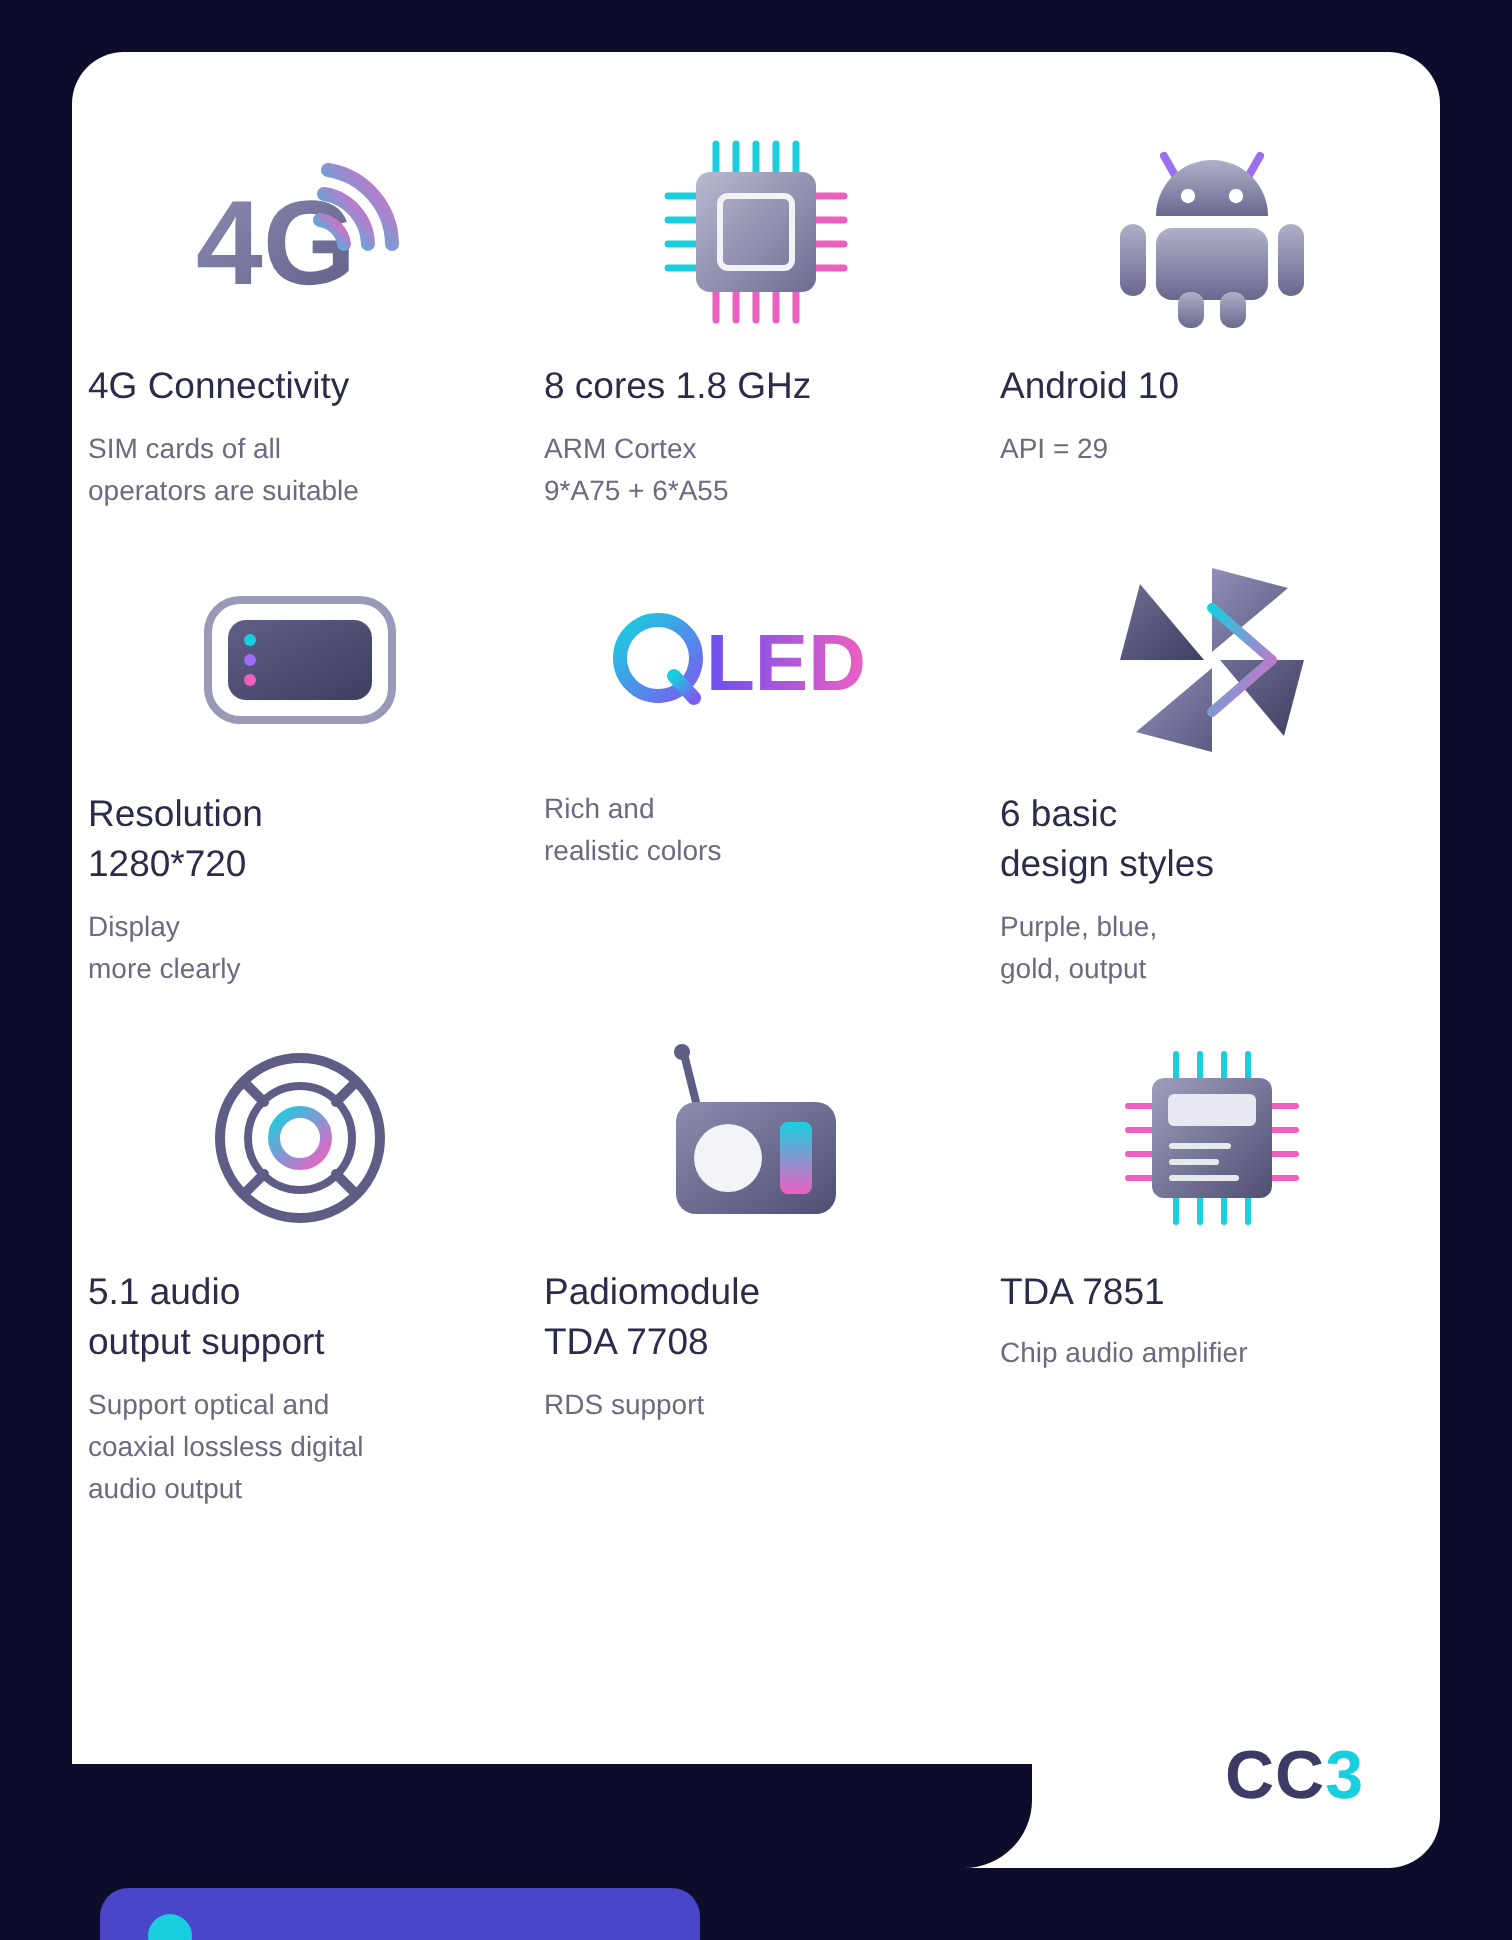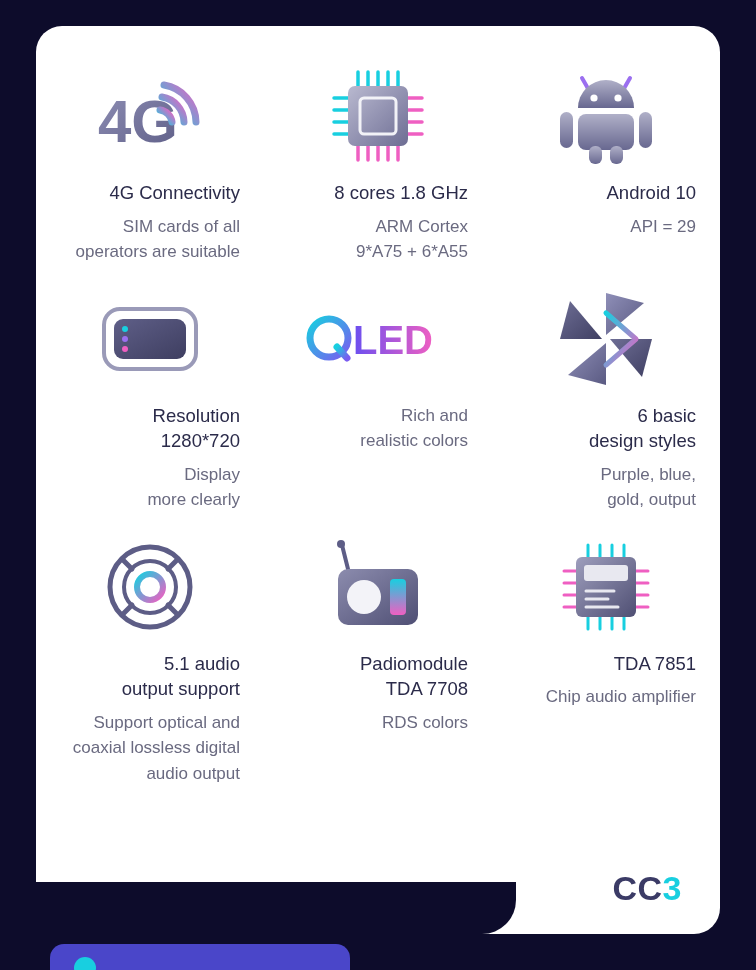--- a/index.html
+++ b/index.html
@@ -44,40 +44,40 @@
     position: absolute;
     left: 0;
     top: 34px;
     width: 684px;
     display: flex;
     flex-wrap: wrap;
   }
   .cell {
     width: 228px;
     box-sizing: border-box;
-    padding: 0 24px;
-    text-align: right;
+    padding: 0 8px;
+    text-align: left;
     margin-bottom: 18px;
   }
   .icon-wrap {
     height: 112px;
     display: flex;
     align-items: center;
     justify-content: center;
   }
   .cell-title {
     font-size: 18.5px;
     font-weight: normal;
     color: #2b2b4a;
     line-height: 1.38;
     margin-top: 8px;
     white-space: pre-line;
   }
   .cell-desc {
-    font-size: 17px;
+    font-size: 14px;
     color: #6a6a80;
     line-height: 1.5;
     margin-top: 8px;
     white-space: pre-line;
   }
   .brand {
     position: absolute;
     right: 38px;
     bottom: 26px;
     font-size: 34px;
@@ -324,21 +324,21 @@
             </defs>
             <line x1="20" y1="30" x2="14" y2="6" stroke="#5d5d86" stroke-width="4" stroke-linecap="round"></line>
             <circle cx="13" cy="5" r="4" fill="#5d5d86"></circle>
             <rect x="10" y="30" width="80" height="56" rx="10" fill="url(#grad1)"></rect>
             <circle cx="36" cy="58" r="17" fill="#f3f3f8"></circle>
             <rect x="62" y="40" width="16" height="36" rx="4" fill="url(#gbar)"></rect>
           </svg>
         </div>
         <div class="cell-title">Padiomodule
 TDA 7708</div>
-        <div class="cell-desc">RDS colors</div>
+        <div class="cell-desc">RDS support</div>
       </div>
 
       <div class="cell">
         <div class="icon-wrap">
           <svg width="96" height="96" viewBox="0 0 96 96">
             <defs>
               <linearGradient id="gamp" x1="0" y1="0" x2="1" y2="1">
                 <stop offset="0%" stop-color="#9e9ebd"></stop>
                 <stop offset="100%" stop-color="#4f4f73"></stop>
               </linearGradient>

